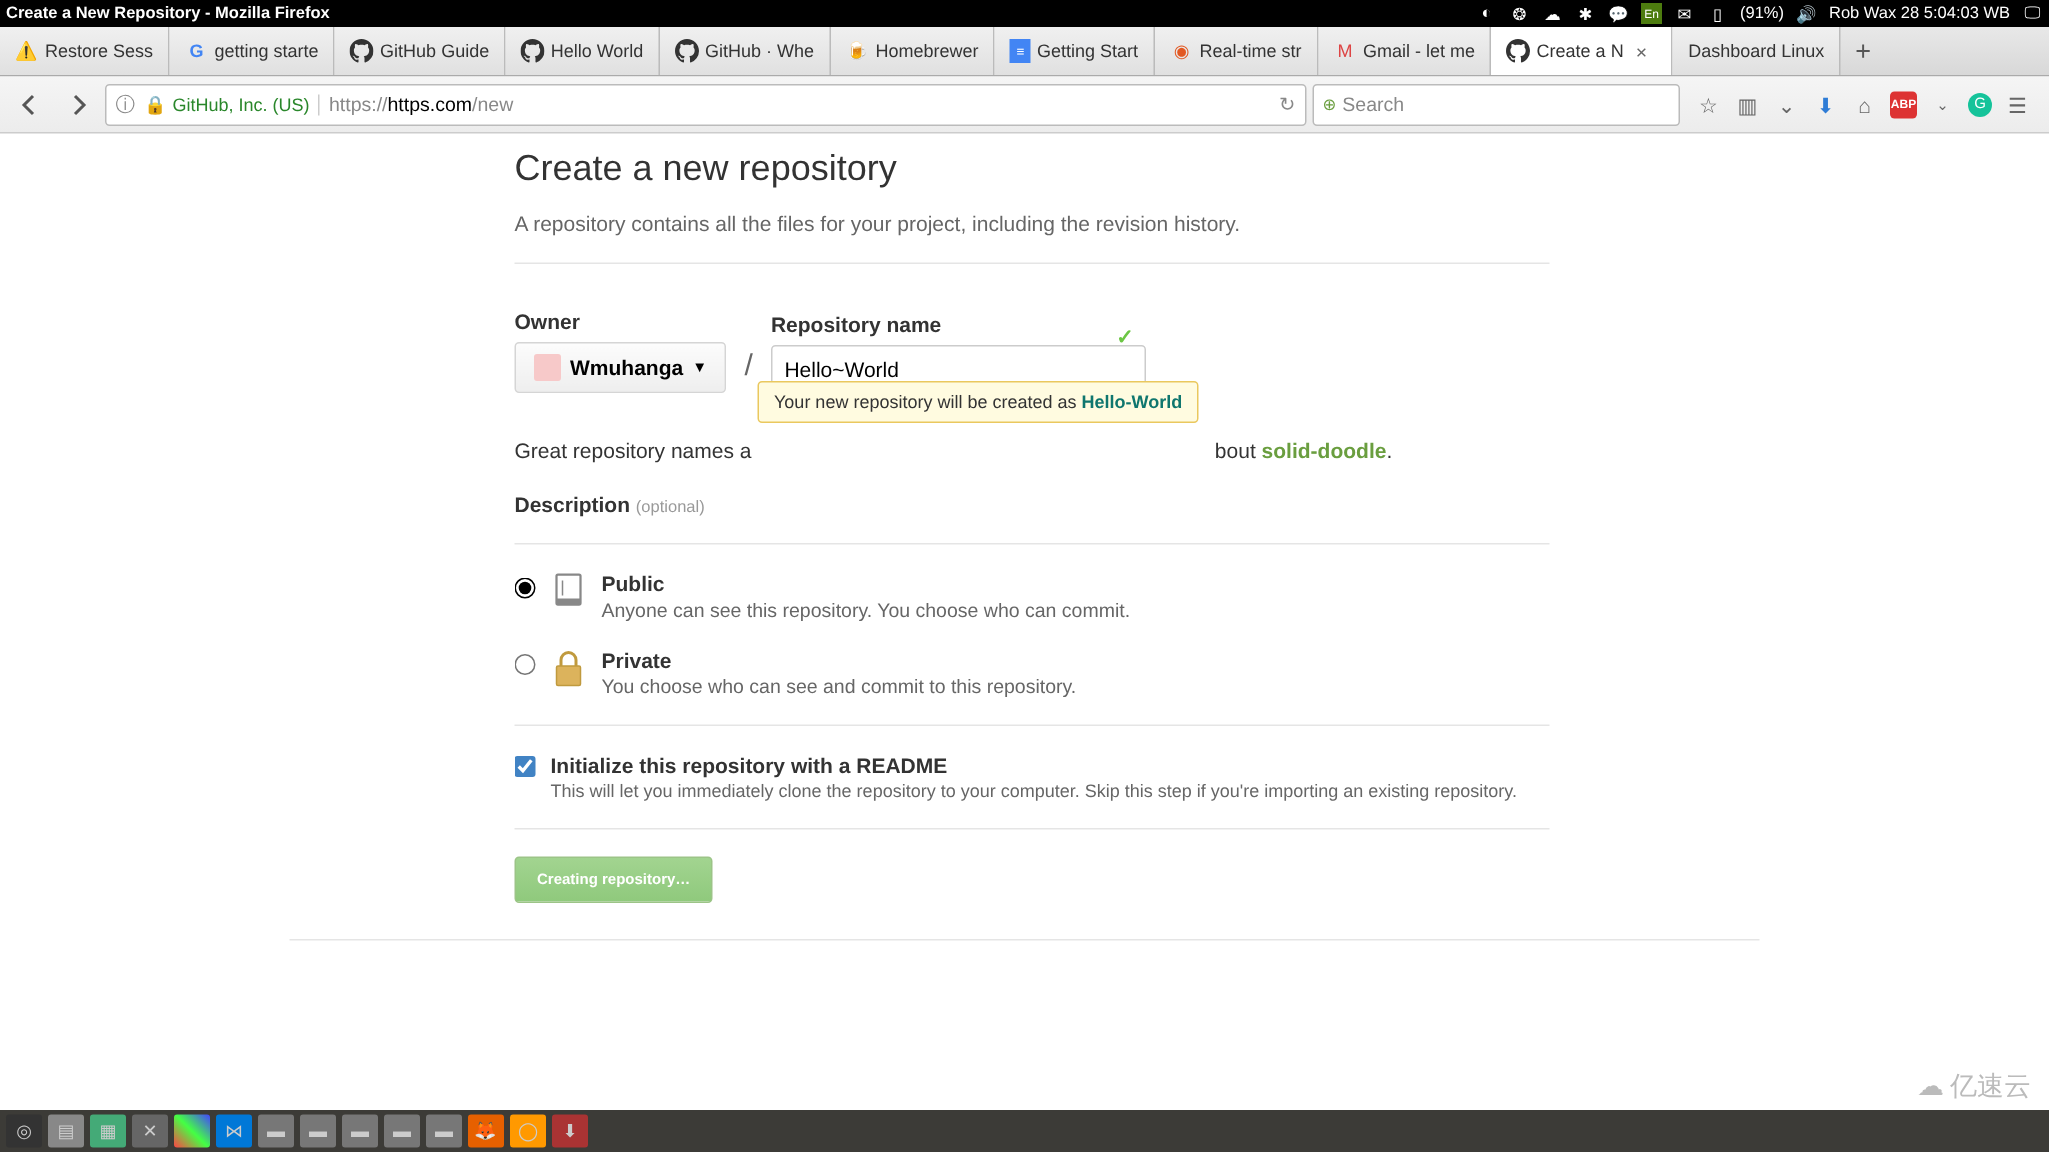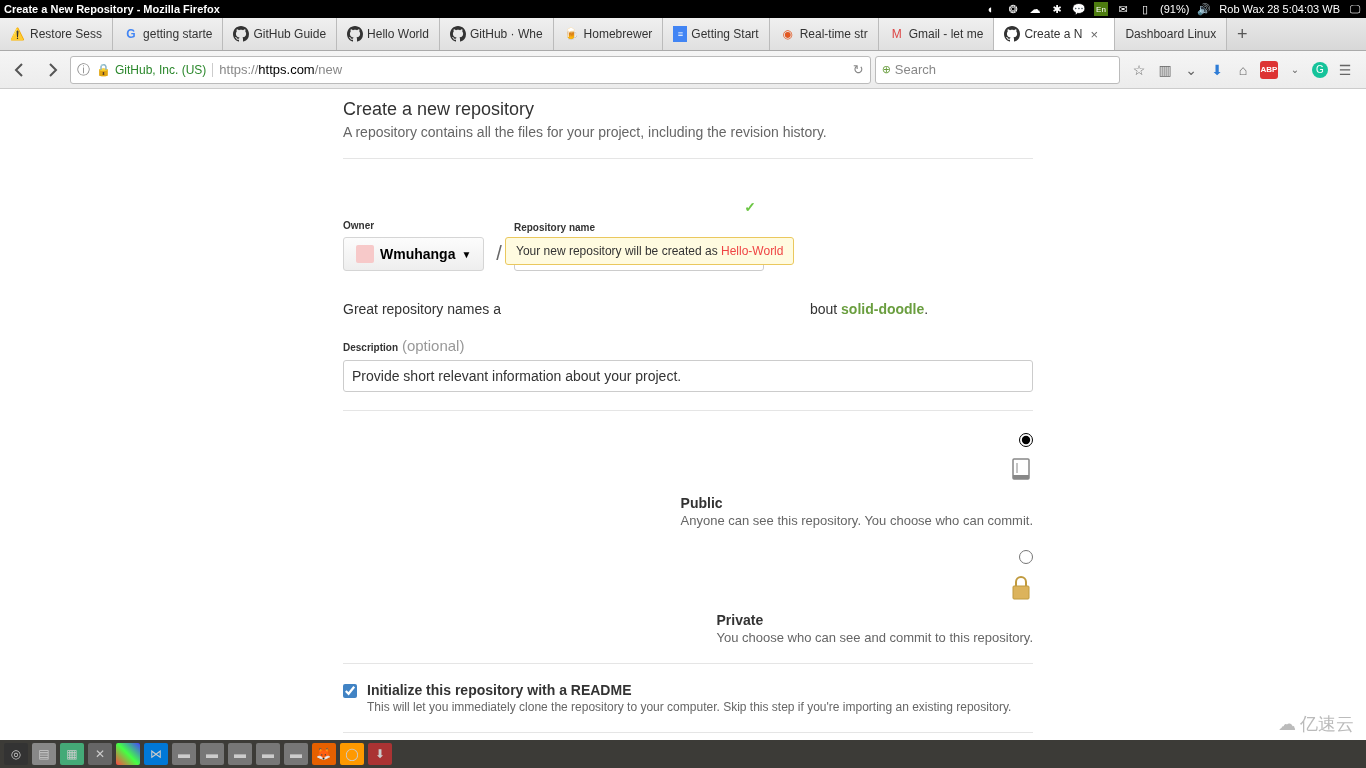--- a/index.html
+++ b/index.html
@@ -26,40 +26,40 @@
 .url-identity { color: #2a872b; font-size: 12px; display: flex; align-items: center; gap: 4px; border-right: 1px solid #ccc; padding-right: 6px; }
 .url-text { flex: 1; color: #888; }
 .url-text b { color: #000; font-weight: normal; }
 .searchbar { flex: 0.5; height: 28px; border: 1px solid #bbb; border-radius: 3px; background: #fff; display: flex; align-items: center; padding: 0 6px; font-size: 13px; gap: 4px; color: #888; min-width: 120px; }
 .nav-icon-group { display: flex; align-items: center; gap: 8px; padding: 0 6px; }
 .nav-small-icon { width: 18px; height: 18px; color: #666; display: inline-flex; align-items: center; justify-content: center; }
 
 
 .page { height: calc(100vh - 18px - 33px - 38px - 28px); overflow-y: auto; }
 .container { width: 700px; margin: 0 auto; padding-top: 10px; padding-left: 10px; }
-h1.page-title { font-size: 18px; font-weight: 400; color: #333; margin-bottom: 4px; }
+h1.page-title { font-size: 24px; font-weight: 400; color: #333; margin-bottom: 14px; }
 .page-subtitle { color: #666; font-size: 14px; margin-bottom: 18px; }
 .hr { border: none; border-top: 1px solid #e5e5e5; margin: 0 0 30px 0; }
 .row { display: flex; align-items: flex-end; gap: 12px; position: relative; }
-.field-label { font-weight: 600; font-size: 10px; margin-bottom: 6px; display: block; margin-top: 31px; }
-.optional { color: #999; font-weight: normal; font-size: 15px; }
+.field-label { font-weight: 600; font-size: 14px; margin-bottom: 6px; display: block; }
+.optional { color: #999; font-weight: normal; font-size: 11px; }
 .owner-btn { border: 1px solid #d5d5d5; border-radius: 3px; background: linear-gradient(#fcfcfc,#eee); padding: 7px 12px; font-size: 14px; font-weight: 600; display: flex; align-items: center; gap: 6px; cursor: pointer; }
 .owner-avatar { width: 18px; height: 18px; background: #f7c9c9; border-radius: 2px; }
 .slash { font-size: 20px; color: #666; padding-bottom: 6px; }
 .repo-input-wrap { position: relative; }
 .repo-input { border: 1px solid #ccc; border-radius: 3px; padding: 7px 30px 7px 8px; font-size: 14px; width: 250px; }
 .check-icon { position: absolute; right: 8px; top: 8px; color: #6cc644; font-weight: bold; }
 .tooltip { position: absolute; left: 162px; top: 48px; background: #fffbe0; border: 1px solid #eac85e; border-radius: 3px; padding: 6px 10px; font-size: 12px; color: #333; z-index: 5; }
-.tooltip strong { color: #ef4444; font-weight: normal; }
+.tooltip strong { color: #0f766e; font-weight: bold; }
 .hint { margin-top: 30px; font-size: 14px; color: #333; }
 .hint a { color: #6a9e3f; text-decoration: none; font-weight: 600; }
 .desc-label { margin-top: 20px; }
 .desc-input { width: 100%; border: 1px solid #ccc; border-radius: 3px; padding: 7px 8px; font-size: 14px; color: #333; margin-top: 6px; }
 .hr2 { border: none; border-top: 1px solid #e5e5e5; margin: 18px 0; }
-.visibility-row { display: flex; align-items: flex-end; gap: 10px; margin-bottom: 18px; flex-direction: column; }
+.visibility-row { display: flex; align-items: flex-start; gap: 10px; margin-bottom: 18px; }
 .radio { width: 14px; height: 14px; margin-top: 4px; accent-color: #000; }
 .vis-icon { width: 24px; height: 28px; flex-shrink: 0; display: flex; align-items: center; justify-content: center; }
 .vis-title { font-weight: 600; font-size: 14px; }
 .vis-desc { color: #666; font-size: 13px; margin-top: 2px; }
 .init-row { display: flex; align-items: flex-start; gap: 10px; }
 .checkbox { width: 14px; height: 14px; margin-top: 2px; accent-color: #4183c4; }
 .init-title { font-weight: 600; font-size: 14px; }
 .init-desc { color: #666; font-size: 12px; margin-top: 2px; }
 .dropdown-row { display: flex; align-items: center; gap: 16px; margin-top: 14px; }
 .dropdown-btn { border: 1px solid #ccc; border-radius: 3px; background: linear-gradient(#fcfcfc,#eee); padding: 6px 10px; font-size: 13px; color: #666; cursor: pointer; }
@@ -228,21 +228,20 @@
     </div>
 
     <p class="hint">
       <span>Great repository names a</span><span style="visibility:hidden;">re short and memorable. Need inspiration? How a</span><span>bout </span><a href="#">solid-doodle</a>.
     </p>
 
     <div class="desc-label">
       <span class="field-label" style="display:inline;">Description</span>
       <span class="optional">(optional)</span>
     </div>
-    <input class="desc-input" value="Provide short relevant information about your project." style="">
 
     <hr class="hr2">
 
     <div class="visibility-row">
       <input type="radio" class="radio" checked="" style="">
       <span class="vis-icon">
           <svg width="24" height="28" viewBox="0 0 24 28">
             <rect x="4" y="2" width="16" height="20" rx="1" fill="none" stroke="#888" stroke-width="1.5"></rect>
             <rect x="4" y="18" width="16" height="4" fill="#888"></rect>
             <line x1="8" y1="6" x2="8" y2="16" stroke="#888"></line>

